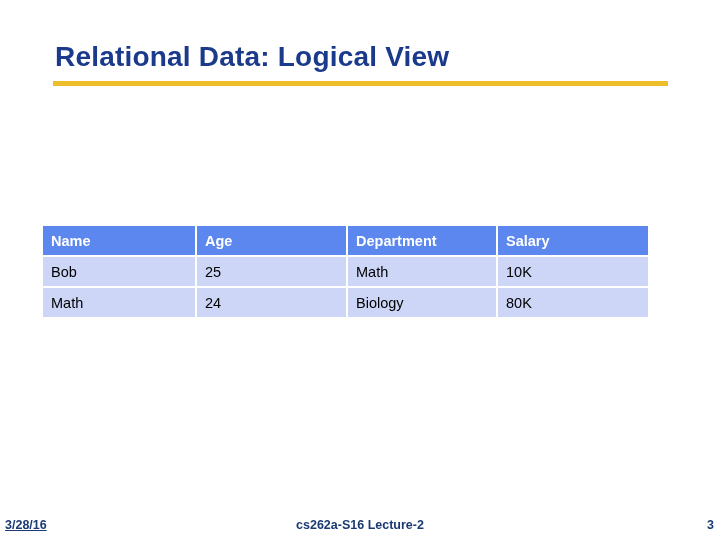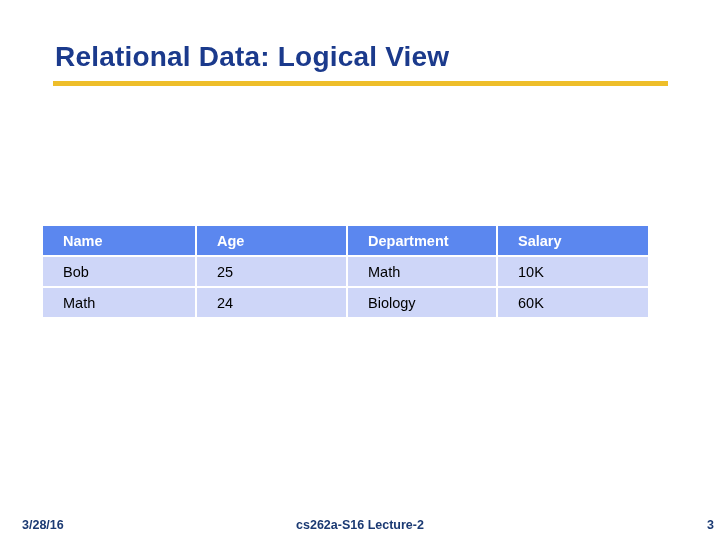--- a/index.html
+++ b/index.html
@@ -58,21 +58,21 @@
   }
 
   #data-table col.c-name { width: 154px; }
   #data-table col.c-age { width: 151px; }
   #data-table col.c-dept { width: 150px; }
   #data-table col.c-salary { width: 150px; }
 
   #data-table th,
   #data-table td {
     height: 29px;
-    padding: 0 0 0 20px;
+    padding: 0 0 0 8px;
     margin: 0;
     font-size: 14.5px;
     text-align: left;
     vertical-align: middle;
     border-right: 2px solid #ffffff;
     border-bottom: 2px solid #ffffff;
     overflow: hidden;
     white-space: nowrap;
   }
 
@@ -105,22 +105,23 @@
 
   
   .footer-text {
     position: absolute;
     font-size: 12.5px;
     font-weight: bold;
     color: #1b3a73;
     white-space: nowrap;
   }
   #footer-date {
-    left: 22px;
+    left: 5px;
     top: 518px;
+    text-decoration: underline;
   }
   #footer-center {
     left: 0;
     top: 518px;
     width: 720px;
     text-align: center;
   }
   #footer-page {
     left: 0;
     top: 518px;
@@ -156,21 +157,21 @@
       <tr class="row-odd">
         <td>Bob</td>
         <td>25</td>
         <td>Math</td>
         <td>10K</td>
       </tr>
       <tr class="row-odd">
         <td>Math</td>
         <td>24</td>
         <td>Biology</td>
-        <td>60K</td>
+        <td>80K</td>
       </tr>
     </tbody>
   </table>
 
   <div class="footer-text" id="footer-date">3/28/16</div>
 
   <div class="footer-text" id="footer-center">cs262a-S16 Lecture-2</div>
 
   <div class="footer-text" id="footer-page">3</div>
 

